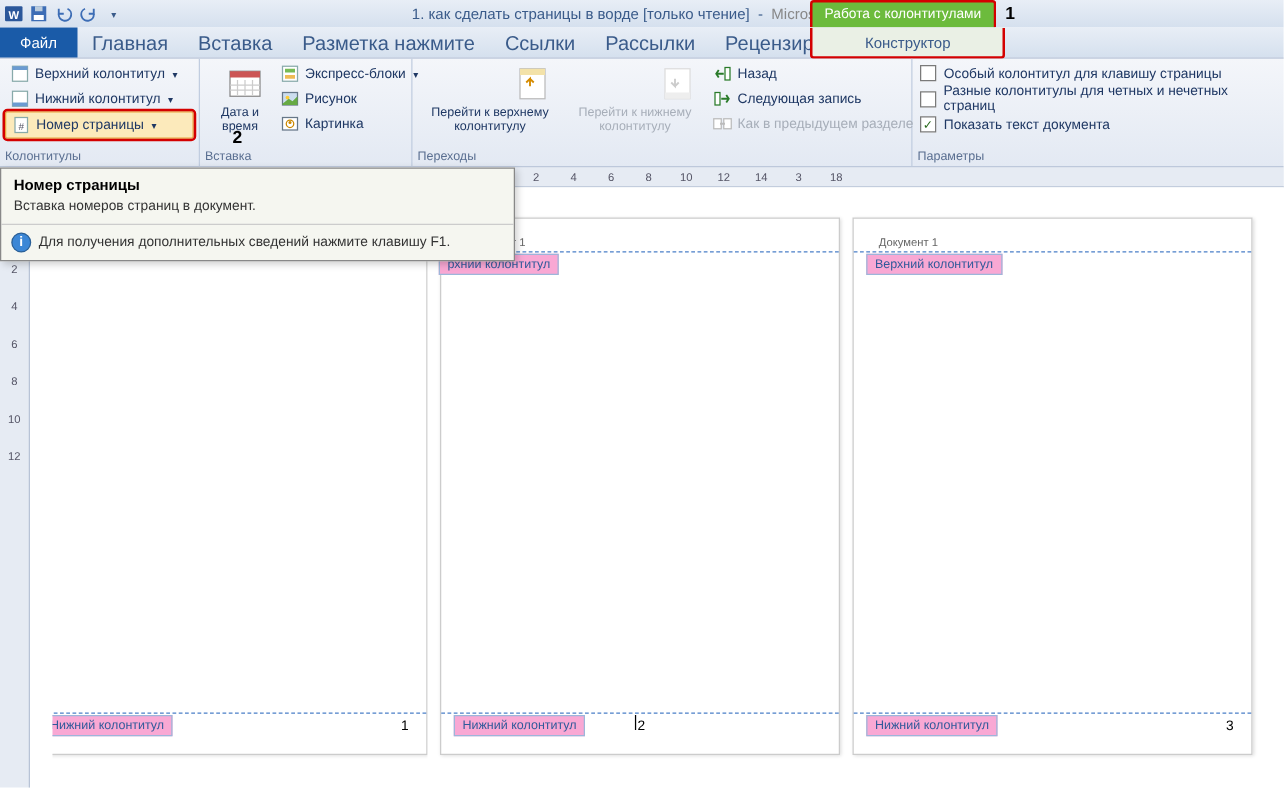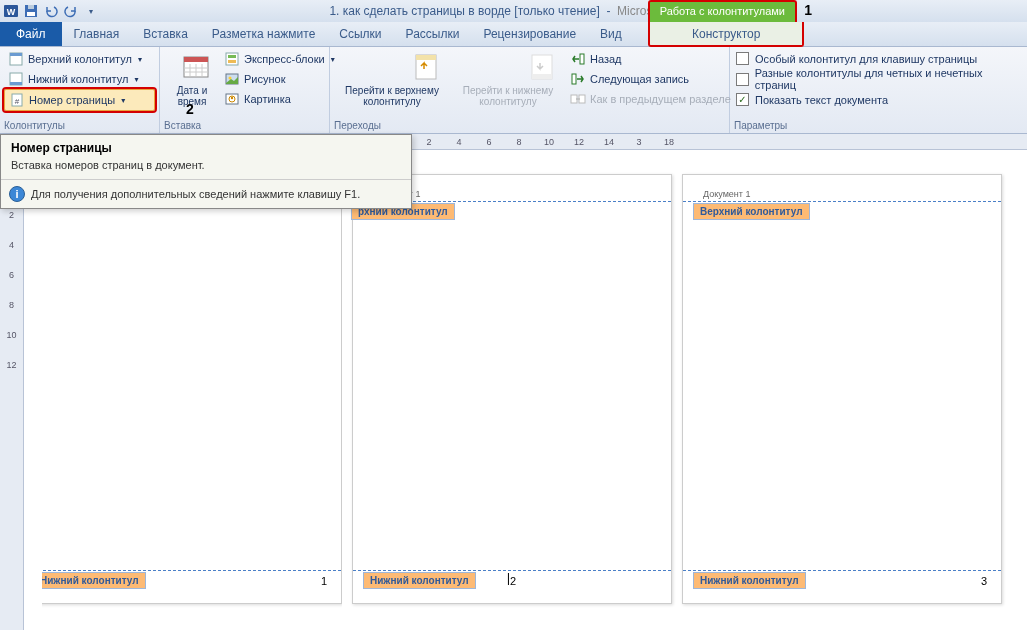--- a/index.html
+++ b/index.html
@@ -10,21 +10,21 @@
 .qat { display: flex; align-items: center; gap: 2px; padding-left: 2px; }
 .qat-icon { width: 18px; height: 18px; display: flex; align-items: center; justify-content: center; }
 .title-text { position: absolute; left: 50%; transform: translateX(-50%); color: #3a5b8a; font-size: 12px; }
 .app-suffix { color: #888; }
 .context-tab-wrap { position: absolute; right: 230px; top: 0; height: 22px; background: #6cbb3c; color: #fff; padding: 3px 10px; font-size: 11px; border: 2px solid #d40000; border-bottom: none; border-radius: 3px 3px 0 0; }
 .annot1 { position: absolute; right: 215px; top: 2px; color: #000; font-size: 14px; font-weight: bold; }
 
 
 .tabsbar { height: 25px; background: linear-gradient(#e8eef6, #d5e0ee); display: flex; align-items: stretch; border-bottom: 1px solid #a9b8d0; position: relative; }
 .file-tab { background: #1a5ba8; color: #fff; padding: 5px 16px; font-size: 12px; }
-.tab { padding: 5px 12px; font-size: 12px; color: #3a5b8a; cursor: pointer; }
+.tab { padding: 5px 12px; font-size: 16px; color: #3a5b8a; cursor: pointer; }
 .context-tab { position: absolute; left: 648px; top:0; height:25px; padding:5px 42px; color:#3a5b8a; font-size:12px; background:#eaf0e5; border:2px solid #d40000; border-top:none; border-radius:0 0 3px 3px;}
 
 
 .ribbon { height: 87px; background: linear-gradient(#f4f6fa, #e3e9f3); border-bottom: 1px solid #a9b8d0; display: flex; position: relative; }
 .group { border-right: 1px solid #c1cde0; display: flex; flex-direction: column; padding: 2px 4px 0; }
 .group-body { flex: 1; display: flex; }
 .group-label { text-align: left; font-size: 10px; color: #5a6f91; padding: 1px 0 2px; }
 
 .vbtn-stack { display: flex; flex-direction: column; gap: 0px; }
 .hbtn { display: flex; align-items: center; gap: 4px; padding: 2px 4px; color: #1f3864; font-size: 11px; white-space: nowrap; cursor:pointer; }
@@ -58,21 +58,21 @@
 
 .docarea { position:absolute; left:0; top:150px; right:0; bottom:0; background:#fff; display:flex; }
 .ruler-v { width:24px; background:#e6ebf3; border-right:1px solid #b8c3d6; display:flex; flex-direction:column; align-items:center; padding-top:60px; }
 .ruler-v span { font-size:9px; color:#556; height:30px; display:block; }
 
 .pages-wrap { flex:1; background:#fff; display:flex; gap:10px; padding:24px 10px 0 18px; overflow:hidden; }
 .page { background:#fff; border:1px solid #ccc; box-shadow:1px 1px 3px rgba(0,0,0,.15); width:320px; height:430px; position:relative; }
 .hf-dash-top { position:absolute; left:0; right:0; top:26px; border-top:1px dashed #4a7fc7; }
 .hf-dash-bot { position:absolute; left:0; right:0; top:395px; border-top:1px dashed #4a7fc7; }
 .doc-tag { position:absolute; top:14px; left:20px; font-size:9px; color:#666; }
-.hf-tab { position:absolute; font-size:10px; color:#305a9a; background:#fdba74; border:1px solid #9db6da; padding:2px 6px;font-weight:bold; }
+.hf-tab { position:absolute; font-size:10px; color:#305a9a; background:#f9a8d4; border:1px solid #9db6da; padding:2px 6px; }
 .hf-tab.top { top:28px; }
 .hf-tab.bot { top:397px; }
 .pagenum { position:absolute; bottom:16px; font-size:11px; }
 .pagenum.right { right:14px; }
 .pagenum.center { left:50%; transform:translateX(-50%); }
 .cursor-line { display:inline-block; width:1px; height:12px; background:#000; margin-right:1px; }
 
 .page1-clip { width:300px; overflow:hidden; position:relative; }
 .page1-clip .page { margin-left:-20px; }
 </style>

